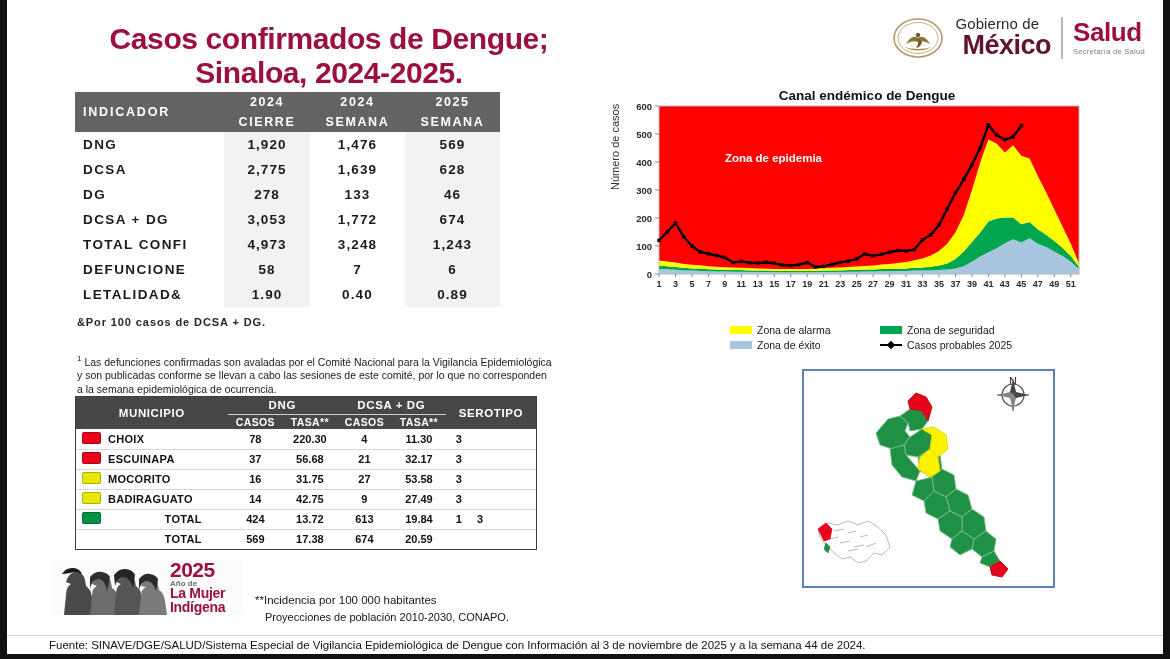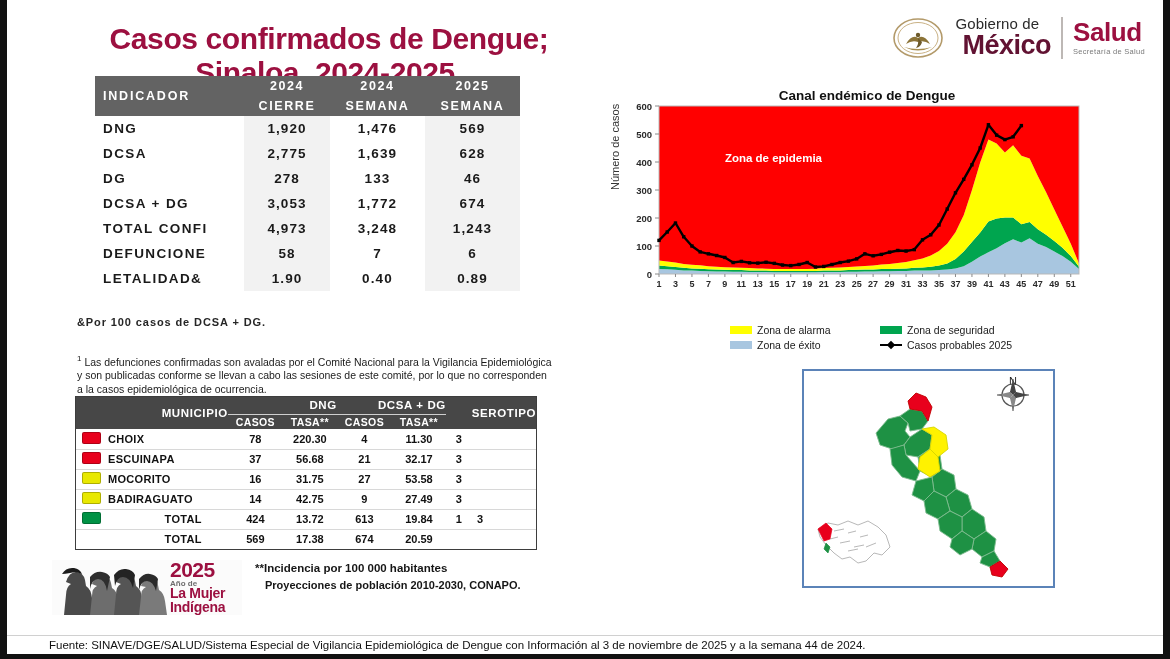--- a/index.html
+++ b/index.html
@@ -38,25 +38,24 @@
   .gob-words { line-height: 1; }
   .gob-top { font-size: 15px; color: #2b2b2b; letter-spacing: .1px; }
   .gob-bot { font-size: 27px; color: #611232; font-weight: bold; letter-spacing: -.5px; margin-top: 1px; margin-left: 7px;}
   .gob-sep { width: 2px; height: 42px; background: #bdb8b5; }
   .salud-words { line-height: 1.05; }
   .salud-main { font-size: 26px; color: #9c1040; font-weight: bold; letter-spacing: -.4px;}
   .salud-sub { font-size: 7.5px; color: #7a7a7a; letter-spacing: .3px; margin-top: 2px;}
 
   
   #ind-table {
-    position: absolute; left: 68px; top: 76px;
+    position: absolute; left: 68px; top: 92px;
     width: 425px;
     border-collapse: collapse;
     font-size: 13px;
-    margin-left: 20px;
   }
   #ind-table thead th {
     background: #636363;
     color: #ffffff;
     font-size: 12.5px;
     font-weight: bold;
     letter-spacing: 1.6px;
     padding: 3px 4px;
     height: 17px;
     vertical-align: middle;
@@ -97,21 +96,21 @@
 
   
   #mun-wrap {
     position: absolute; left: 68px; top: 396px;
     width: 462px;
     border: 1.5px solid #3d3d3d;
     background: #ffffff;
   }
   #mun-table { width: 100%; border-collapse: collapse; font-size: 11px; }
   #mun-table th { background: #474747; color: #fff; font-weight: bold; }
-  .mh-top { height: 17px; font-size: 11.5px; letter-spacing: .6px; text-align: right; }
+  .mh-top { height: 17px; font-size: 11.5px; letter-spacing: .6px; }
   .mh-bot { height: 15px; font-size: 10.5px; letter-spacing: .4px; }
   .mh-span { border-bottom: 1px solid #cfcfcf; }
   #mun-table tbody td {
     height: 20px;
     border-bottom: 1px solid #d8d8d8;
     font-weight: bold; color: #111; font-size: 11px;
   }
   #mun-table tbody tr:last-child td { border-bottom: none; }
   td.sw { width: 30px; padding-left: 6px; }
   .swatch {
@@ -134,22 +133,22 @@
   #mujer-text {
     width: 72px; color: #9c1040; line-height: .95;
     padding-bottom: 1px;
   }
   .mj-year { font-size: 21px; font-weight: bold; letter-spacing: -.5px; }
   .mj-ano { font-size: 8px; color: #6d6d6d; font-weight: bold; }
   .mj-mujer { font-size: 14px; font-weight: bold; letter-spacing: -.3px;}
   .mj-ind { font-size: 14px; font-weight: bold; letter-spacing: -.3px;}
 
   .note-inc {
-    position: absolute; left: 248px; top: 560px;
-    font-size: 11.5px; color: #161616; line-height: 1.5; font-weight: bold;
+    position: absolute; left: 248px; top: 592px;
+    font-size: 11.5px; color: #161616; line-height: 1.5;
   }
   .note-inc .l2 { padding-left: 10px; font-size: 11px;}
 
   
   #footer {
     position: absolute; left: 0; right: 0; bottom: 3px;
     padding-left: 42px;
     font-size: 11.5px; color: #111;
     border-top: 1px solid #d0d0d0;
     padding-top: 3px;
@@ -293,21 +292,21 @@
           <td class="v shade">0.89</td>
         </tr>
       </tbody>
   </table>
 
   <div class="note-amp">&amp;Por 100 casos de DCSA + DG.</div>
 
   <div class="note-sup">
     <div><sup>1</sup> <span>Las defunciones confirmadas son avaladas por el Comité Nacional para la Vigilancia Epidemiológica</span></div>
     <div>y son publicadas conforme se llevan a cabo las sesiones de este comité, por lo que no corresponden</div>
-    <div>a la casos epidemiológica de ocurrencia.</div>
+    <div>a la semana epidemiológica de ocurrencia.</div>
   </div>
 
   <div id="mun-wrap">
     <table id="mun-table">
       <thead>
         <tr class="mh-top">
           <th colspan="2" rowspan="2">MUNICIPIO</th>
           <th colspan="2" class="mh-span">DNG</th>
           <th colspan="2" class="mh-span">DCSA + DG</th>
           <th rowspan="2">SEROTIPO</th>

